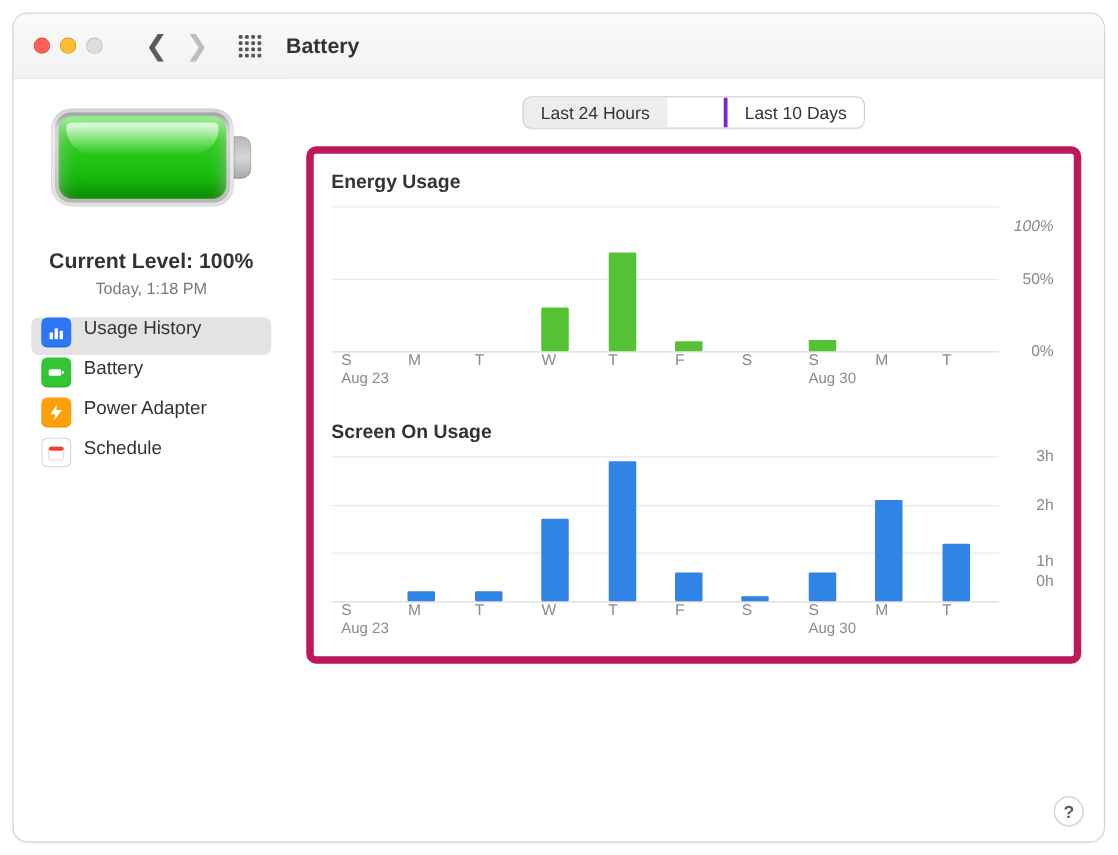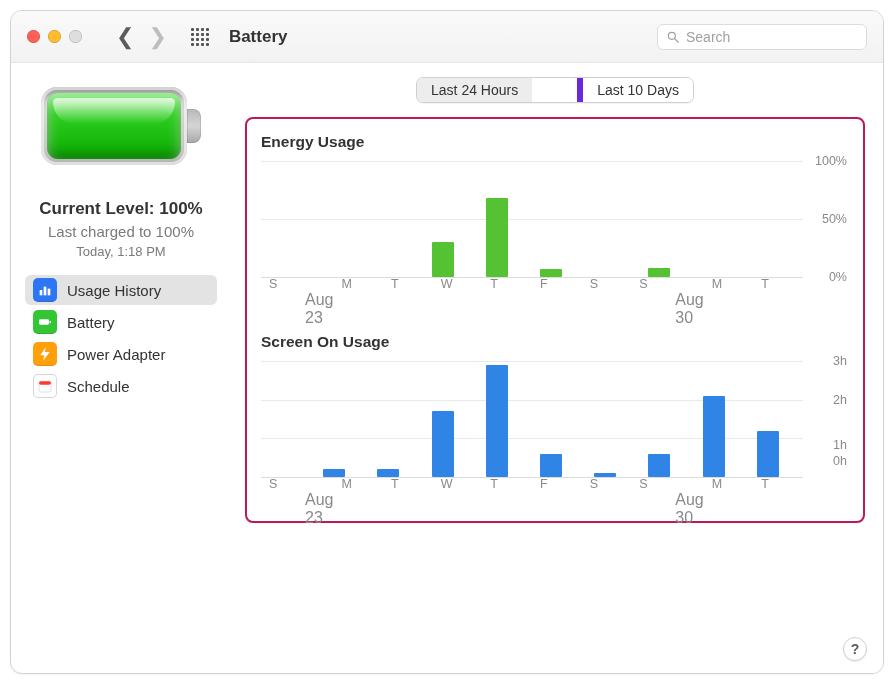--- a/index.html
+++ b/index.html
@@ -51,56 +51,56 @@
   .battery-fill::after { content:""; position:absolute; left:6px; right:6px; top:5px; height:40%;
     background:linear-gradient(rgba(255,255,255,.75),rgba(255,255,255,0)); border-radius:8px 8px 40px 40px; }
   .battery-tip { position:absolute; right:0; top:22px; width:14px; height:34px; border-radius:0 8px 8px 0;
     background:linear-gradient(#b8b8b8,#d5d5d5,#a8a8a8); box-shadow: inset 0 0 0 1px rgba(0,0,0,.1); }
 
   .level-line { font-size:17px; font-weight:700; color:#333; margin-top:4px; }
   .charged-line { font-size:15px; color:#7a7a7a; margin-top:4px; }
   .time-line { font-size:13px; color:#7a7a7a; margin-top:4px; margin-bottom:16px; }
 
   .side-list { width:100%; display:flex; flex-direction:column; gap:2px; }
-  .side-item { display:flex; align-items:center; gap:10px; height:30px; padding:0 8px;
+  .side-item { display:flex; gap:10px; height:30px; padding:0 8px;
     border-radius:6px; font-size:15px; color:#333; cursor:default; }
   .side-item.selected { background:#e3e3e3; }
   .side-ico { width:24px; height:24px; border-radius:5px; display:flex; align-items:center; justify-content:center;
     box-shadow: inset 0 -1px 0 rgba(0,0,0,.1); }
   .side-ico svg { width:16px; height:16px; display:block; }
 
   
   .main { flex:1; padding:14px 18px 14px 14px; background:#fff; position:relative; }
   .seg { display:flex; justify-content:center; margin-bottom:14px; }
   .seg-group { display:inline-flex; border:1px solid #cfcfcf; border-radius:7px; overflow:hidden;
     box-shadow:0 1px 0 rgba(0,0,0,.04);gap:45px; }
   .seg-btn { padding:4px 14px; font-size:14px; color:#333; background:#fff; }
   .seg-btn.active { background:#ededed; }
-  .seg-btn + .seg-btn { border-left:6px solid #6d28d9; }
-
-  .card { border:2px solid #be185d; border-radius:8px; padding:14px 14px 10px;
+  .seg-btn + .seg-btn { border-left:3px solid #6d28d9; }
+
+  .card { border:6px solid #be185d; border-radius:8px; padding:14px 14px 10px;
     background:#fff; box-shadow:0 1px 2px rgba(0,0,0,.03); }
 
   .chart-title { font-size:15.5px; font-weight:700; color:#333; margin-bottom:10px; }
 
   .chart { display:flex; gap:0; position:relative; }
   .plot { flex:1; position:relative; height:150px; }
   .grid-row { position:absolute; left:0; right:0; border-top:1px solid #e9e9e9; }
   .baseline { position:absolute; left:0; right:0; border-top:1px solid #dcdcdc; }
   .cols { position:absolute; left:0; right:0; top:0; bottom:34px; display:grid;
     grid-template-columns: repeat(10, 1fr); }
   .col { position:relative; }
   .bar { position:absolute; bottom:0; left:8px; width:22px; border-radius:1px; }
   .energy .bar { background:#54c232; }
   .screen .bar { background:#2f84e6; }
   .xaxis { position:absolute; left:0; right:0; bottom:0; height:34px;
     display:grid; grid-template-columns:repeat(10,1fr); }
   .xcol { padding-left:8px; }
   .xcol .dow { font-size:12.5px; color:#8a8a8a; }
-  .xcol .date { font-size:16px; color:#8a8a8a;margin-left:36px; }
+  .xcol .date { font-size:12px; color:#8a8a8a; }
   .yaxis { width:46px; position:relative; }
   .ylab { position:absolute; right:2px; font-size:12.5px; color:#8a8a8a; transform:translateY(-50%); }
 
   .chart + .chart-title { margin-top:22px; }
 
   .help-btn { position:absolute; right:16px; bottom:12px; width:24px; height:24px; border-radius:50%;
     background:#fff; border:1px solid #cfcfcf; color:#5b5b5b; font-size:14px; font-weight:700;
     display:flex; align-items:center; justify-content:center; box-shadow:0 1px 1px rgba(0,0,0,.08); }
 </style>
 </head>
@@ -129,40 +129,32 @@
         <span></span>
         <span></span>
         <span></span>
       <span></span>
         <span></span>
         <span></span>
         <span></span>
     </div>
     <div class="win-title">Battery</div>
     <div class="spacer"></div>
-    <div class="searchbox">
-      <svg viewBox="0 0 24 24">
-          <circle cx="10" cy="10" r="6" fill="none" stroke="#a0a0a0" stroke-width="2"></circle>
-          <line x1="15" y1="15" x2="21" y2="21" stroke="#a0a0a0" stroke-width="2" stroke-linecap="round"></line>
-        </svg>
-      <span>Search</span>
-    </div>
   </div>
 
   <div class="content">
 
     <div class="sidebar">
       <div class="battery-graphic">
         <div class="battery-body">
             <div class="battery-fill"></div>
           </div>
         <div class="battery-tip"></div>
       </div>
       <div class="level-line">Current Level: 100%</div>
-      <div class="charged-line">Last charged to 100%</div>
       <div class="time-line">Today, 1:18 PM</div>
 
       <div class="side-list" id="side-list">
           <div class="side-item selected">
             <div class="side-ico" style="background: rgb(45, 118, 246);">
               <svg viewBox="0 0 24 24">
                 <rect x="4" y="12" width="4" height="8" fill="#fff"></rect>
                 <rect x="10" y="7" width="4" height="13" fill="#fff"></rect>
                 <rect x="16" y="10" width="4" height="10" fill="#fff"></rect>
               </svg>
@@ -266,21 +258,21 @@
                   <div class="dow">M</div>
                 </div>
                 <div class="xcol">
                   <div class="dow">T</div>
                 </div>
               </div>
             </div>
           <div class="yaxis" id="energy-yaxis">
               <div class="ylab" style="top: 116px;">0%</div>
               <div class="ylab" style="top: 58px;">50%</div>
-              <div class="ylab" style="top: 0px;">100%</div>
+              <div class="ylab" style="top: 16px; font-style: italic;">100%</div>
             </div>
         </div>
 
         <div class="chart-title">Screen On Usage</div>
         <div class="chart screen">
           <div class="plot" id="screen-plot">
               <div class="baseline" style="top: 116px;"></div>
               <div class="grid-row" style="top: 77.3333px;"></div>
               <div class="grid-row" style="top: 38.6667px;"></div>
               <div class="grid-row" style="top: 0px;"></div>

